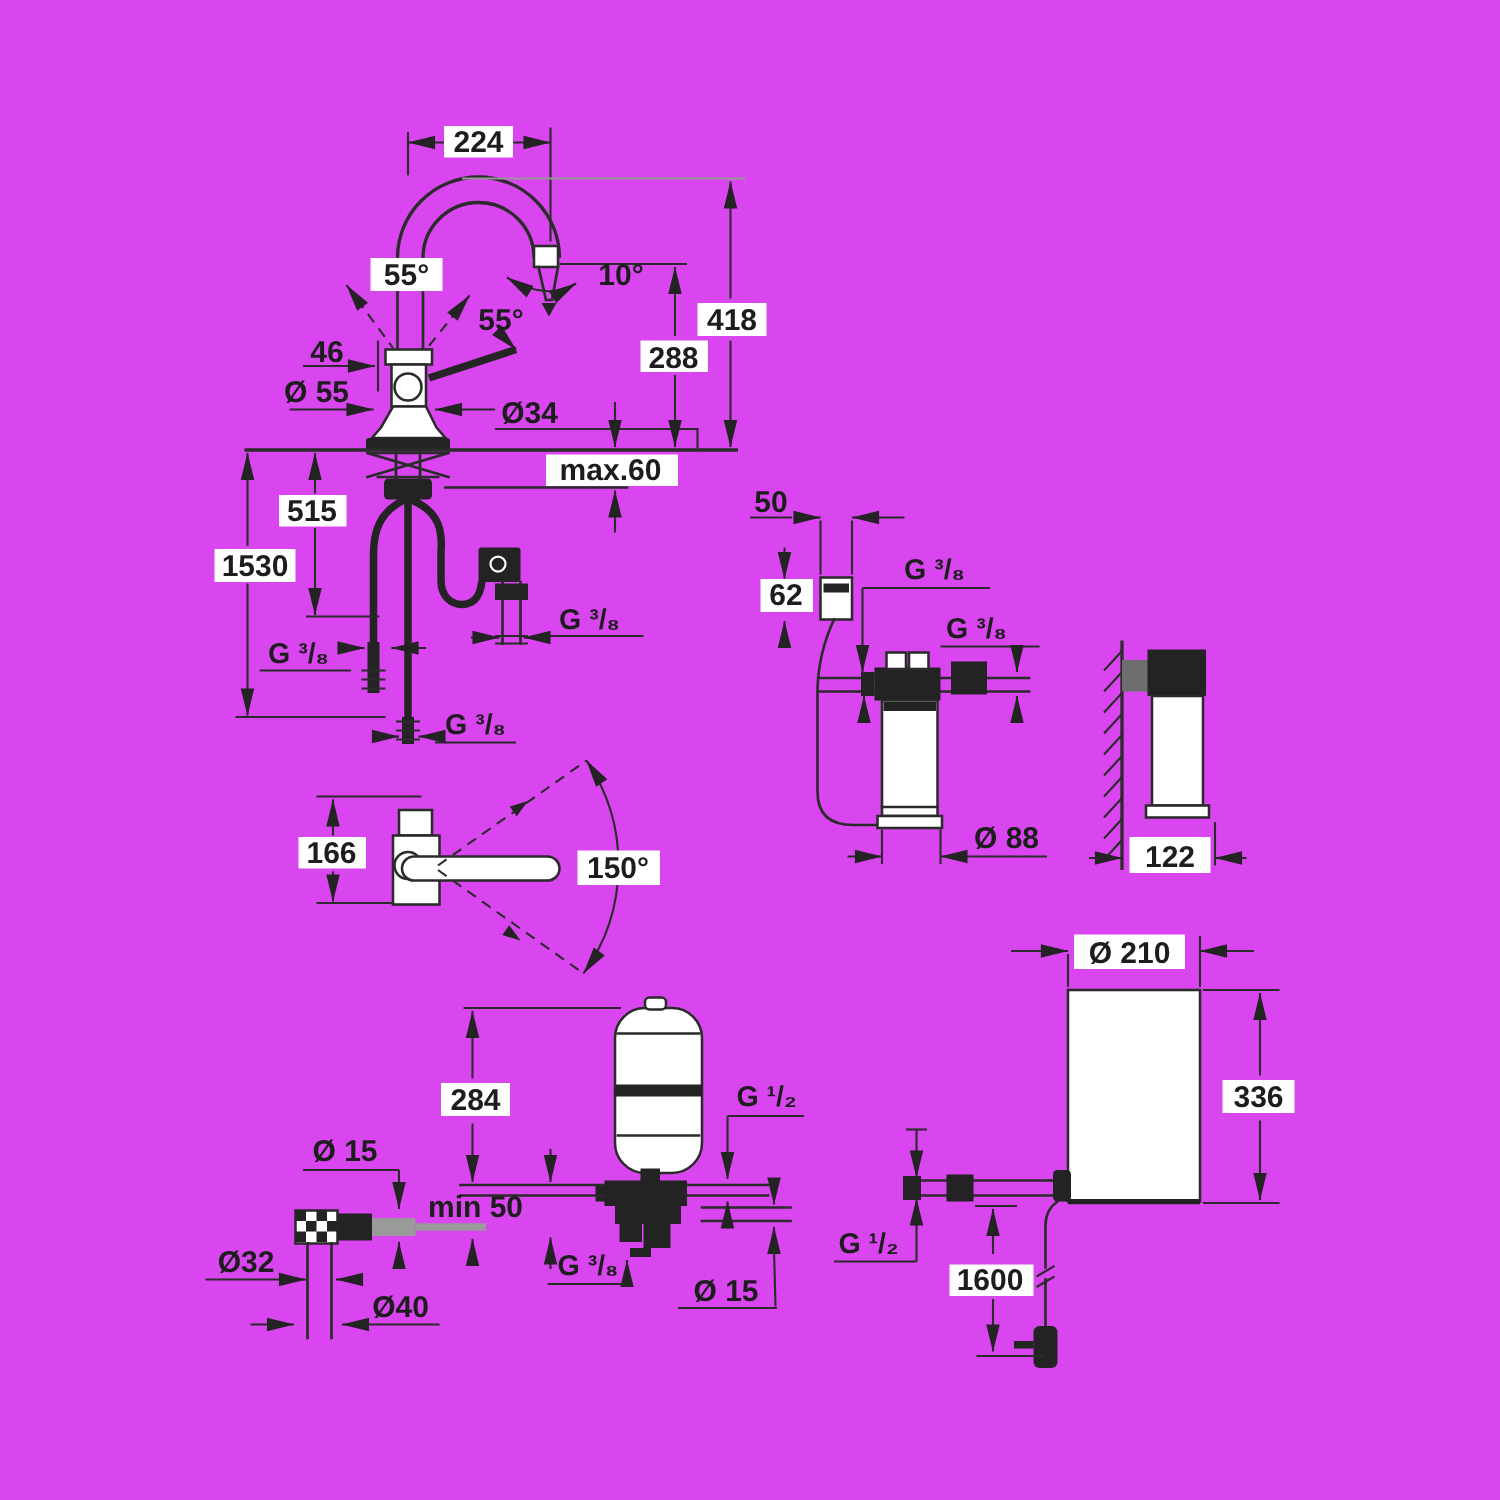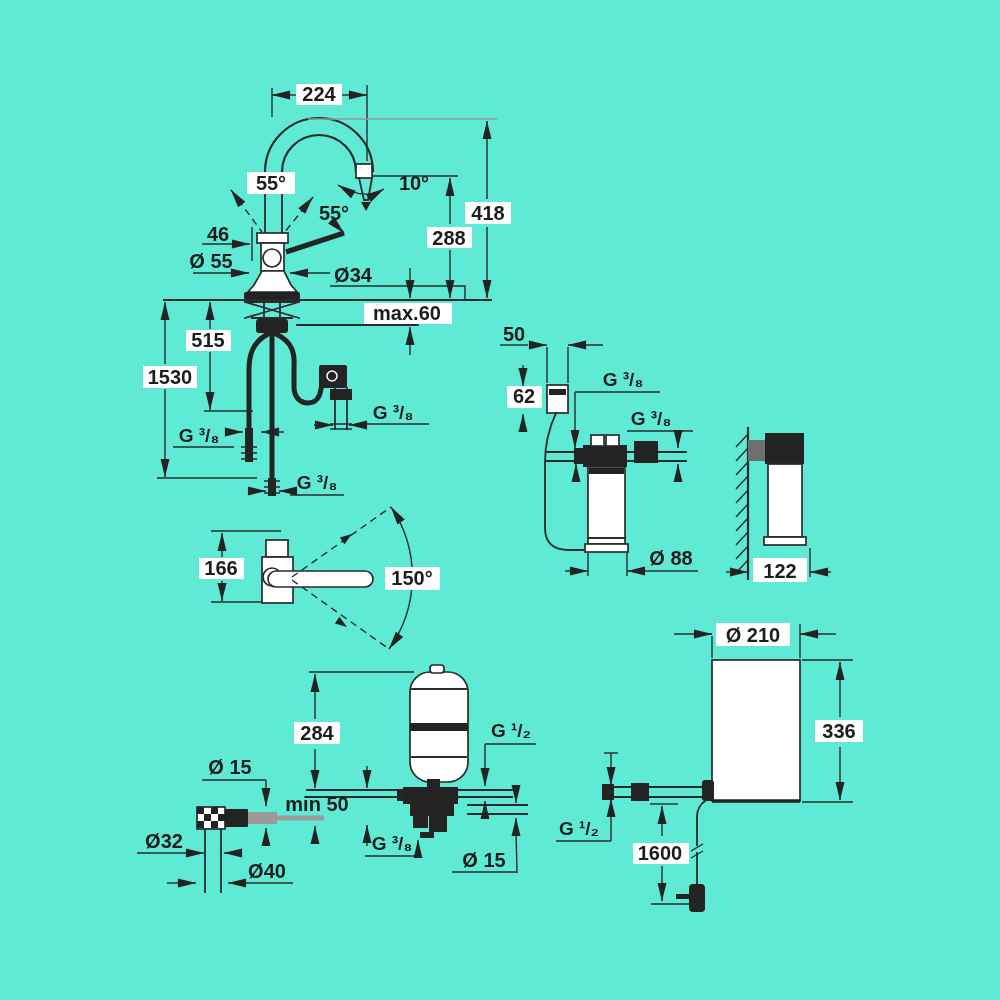--- a/index.html
+++ b/index.html
@@ -1,16 +1,16 @@
 <!DOCTYPE html>
 <html><head>
 <meta charset="utf-8">
 <style>
   html,body{margin:0;padding:0;background:#fff;}
-  .stage{position:relative;width:1000px;height:1000px;background:#5eead4;overflow:hidden;}
+  .stage{position:relative;width:1000px;height:1000px;background:#d946ef;overflow:hidden;}
   svg{position:absolute;left:0;top:0;}
   .ln{stroke:#2b2b2b;stroke-width:1.8;fill:none;stroke-linecap:square;}
   .ln2{stroke:#2b2b2b;stroke-width:2.2;fill:none;}
   .dl{stroke:#2b2b2b;stroke-width:1.4;fill:none;}
   .th{stroke:#242424;stroke-width:5;fill:none;stroke-linecap:round;}
   .th8{stroke:#242424;stroke-width:8;fill:none;stroke-linecap:butt;}
   .fl{fill:#232323;stroke:none;}
   .whs{fill:#ffffff;stroke:#2b2b2b;stroke-width:1.7;}
   .bg{fill:#ffffff;stroke:none;}
   .gy{stroke:#979797;}

